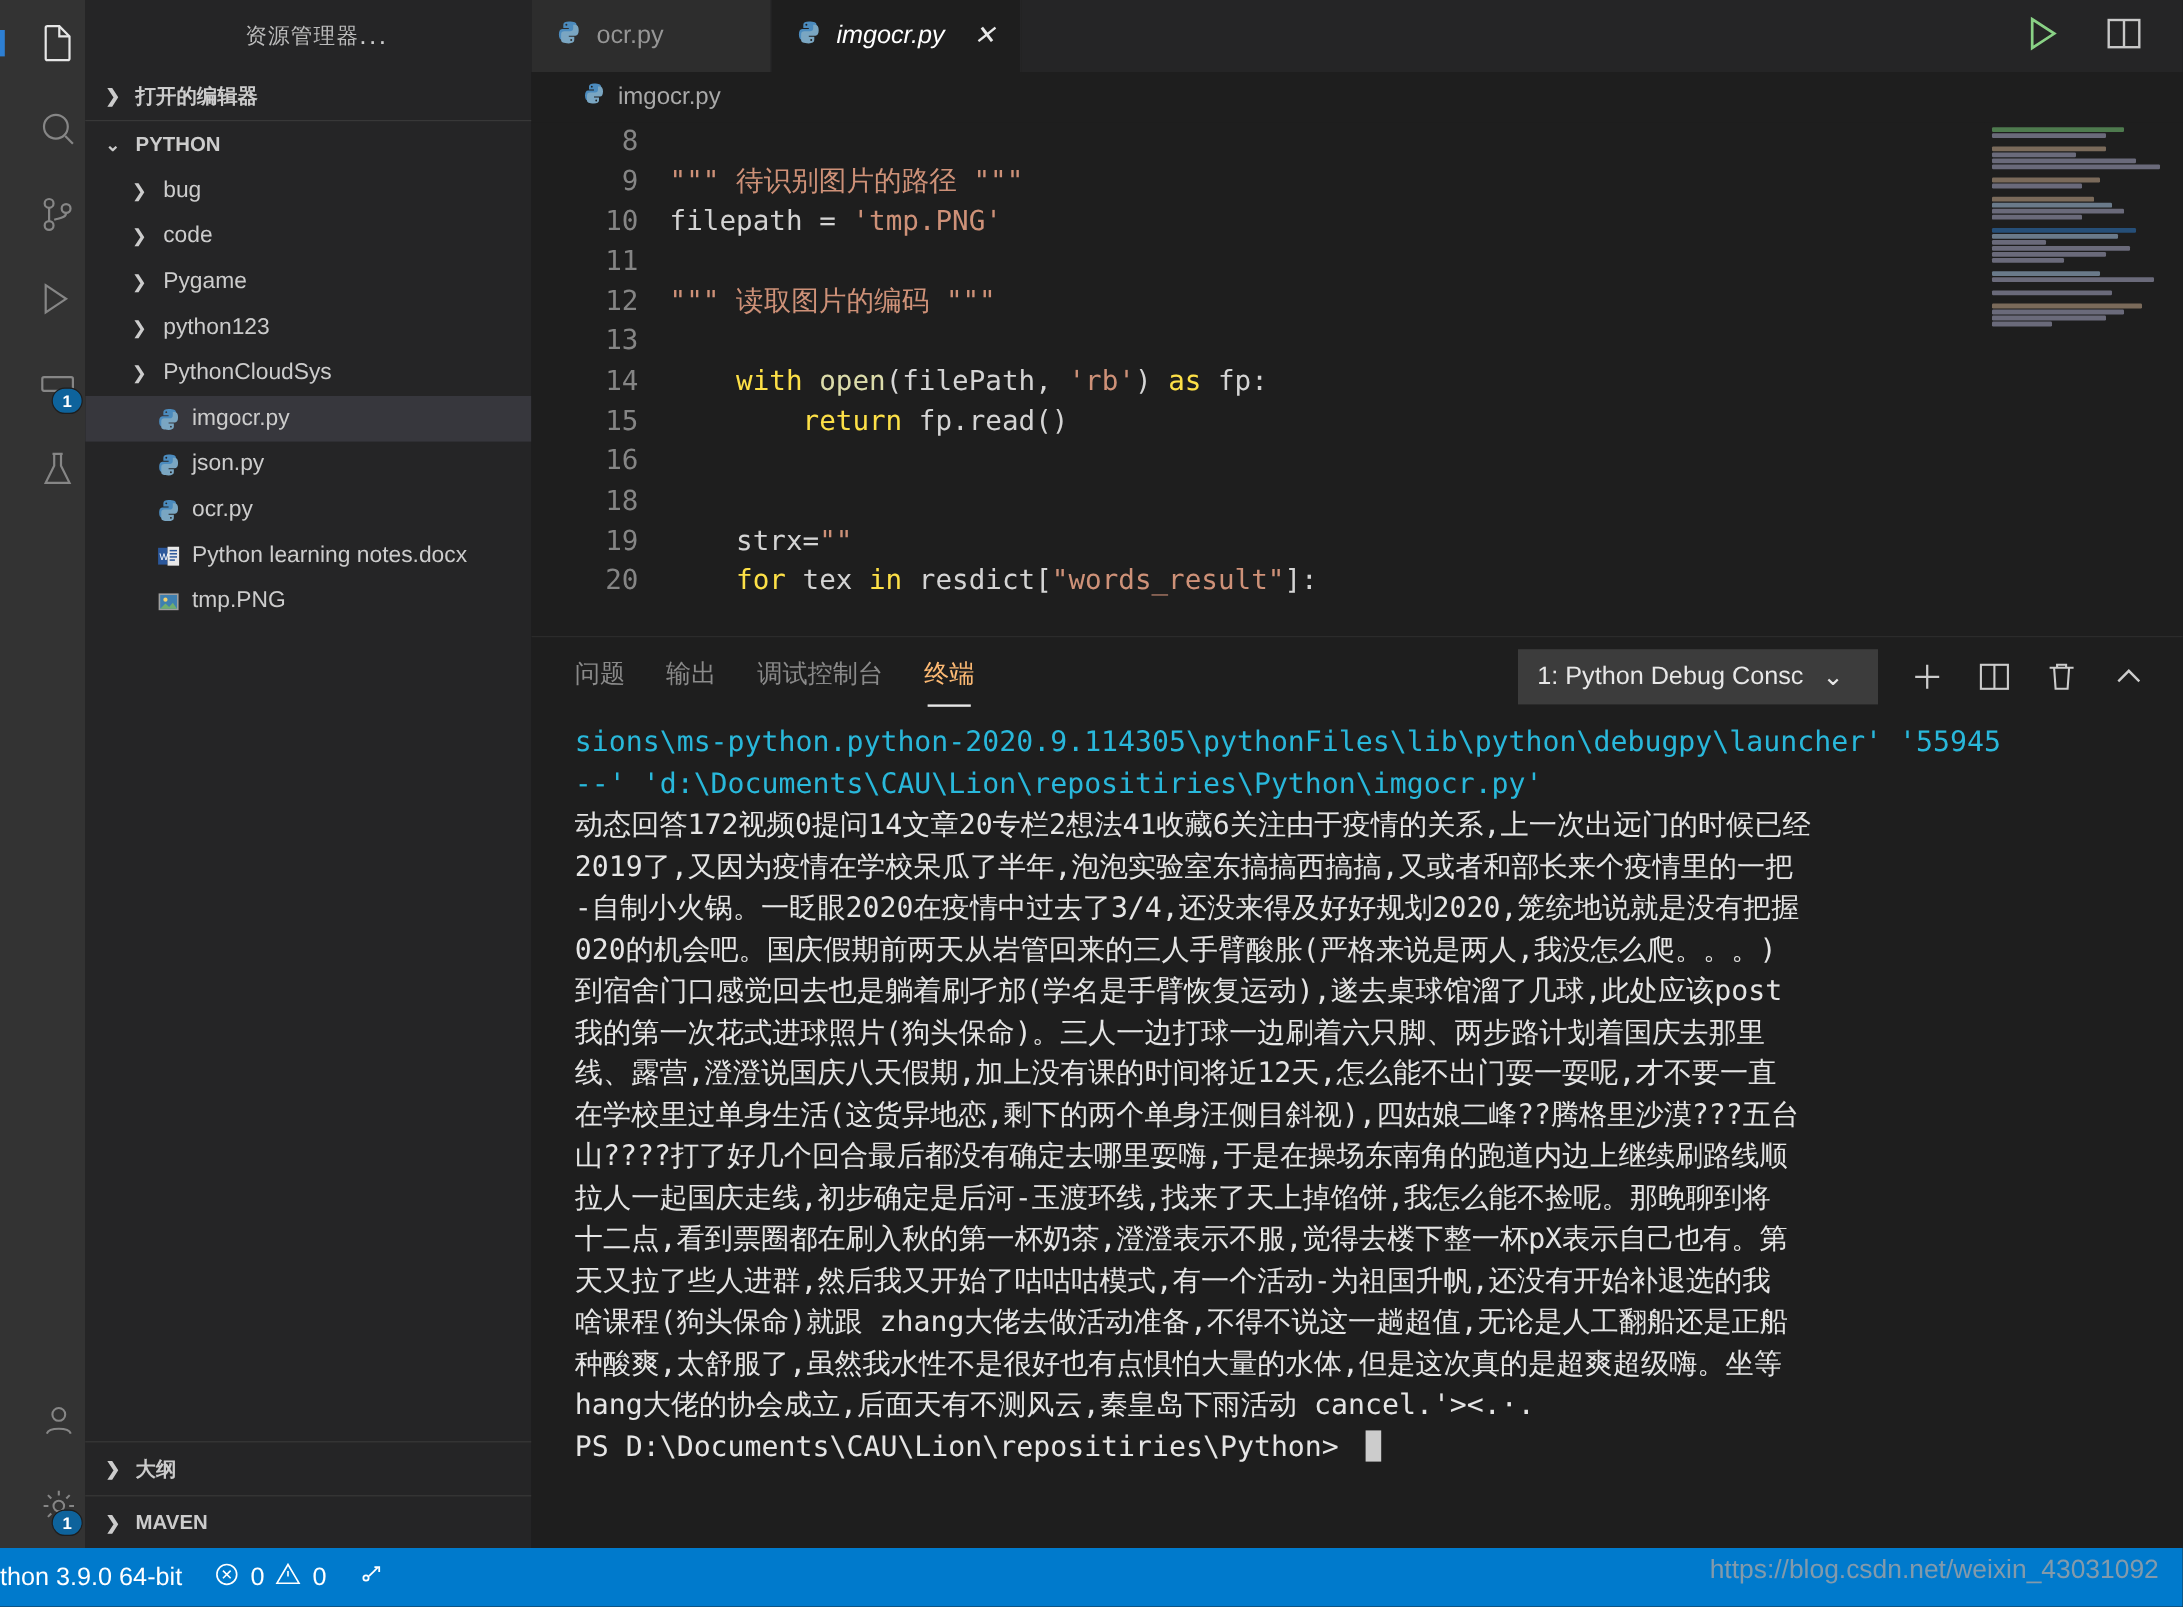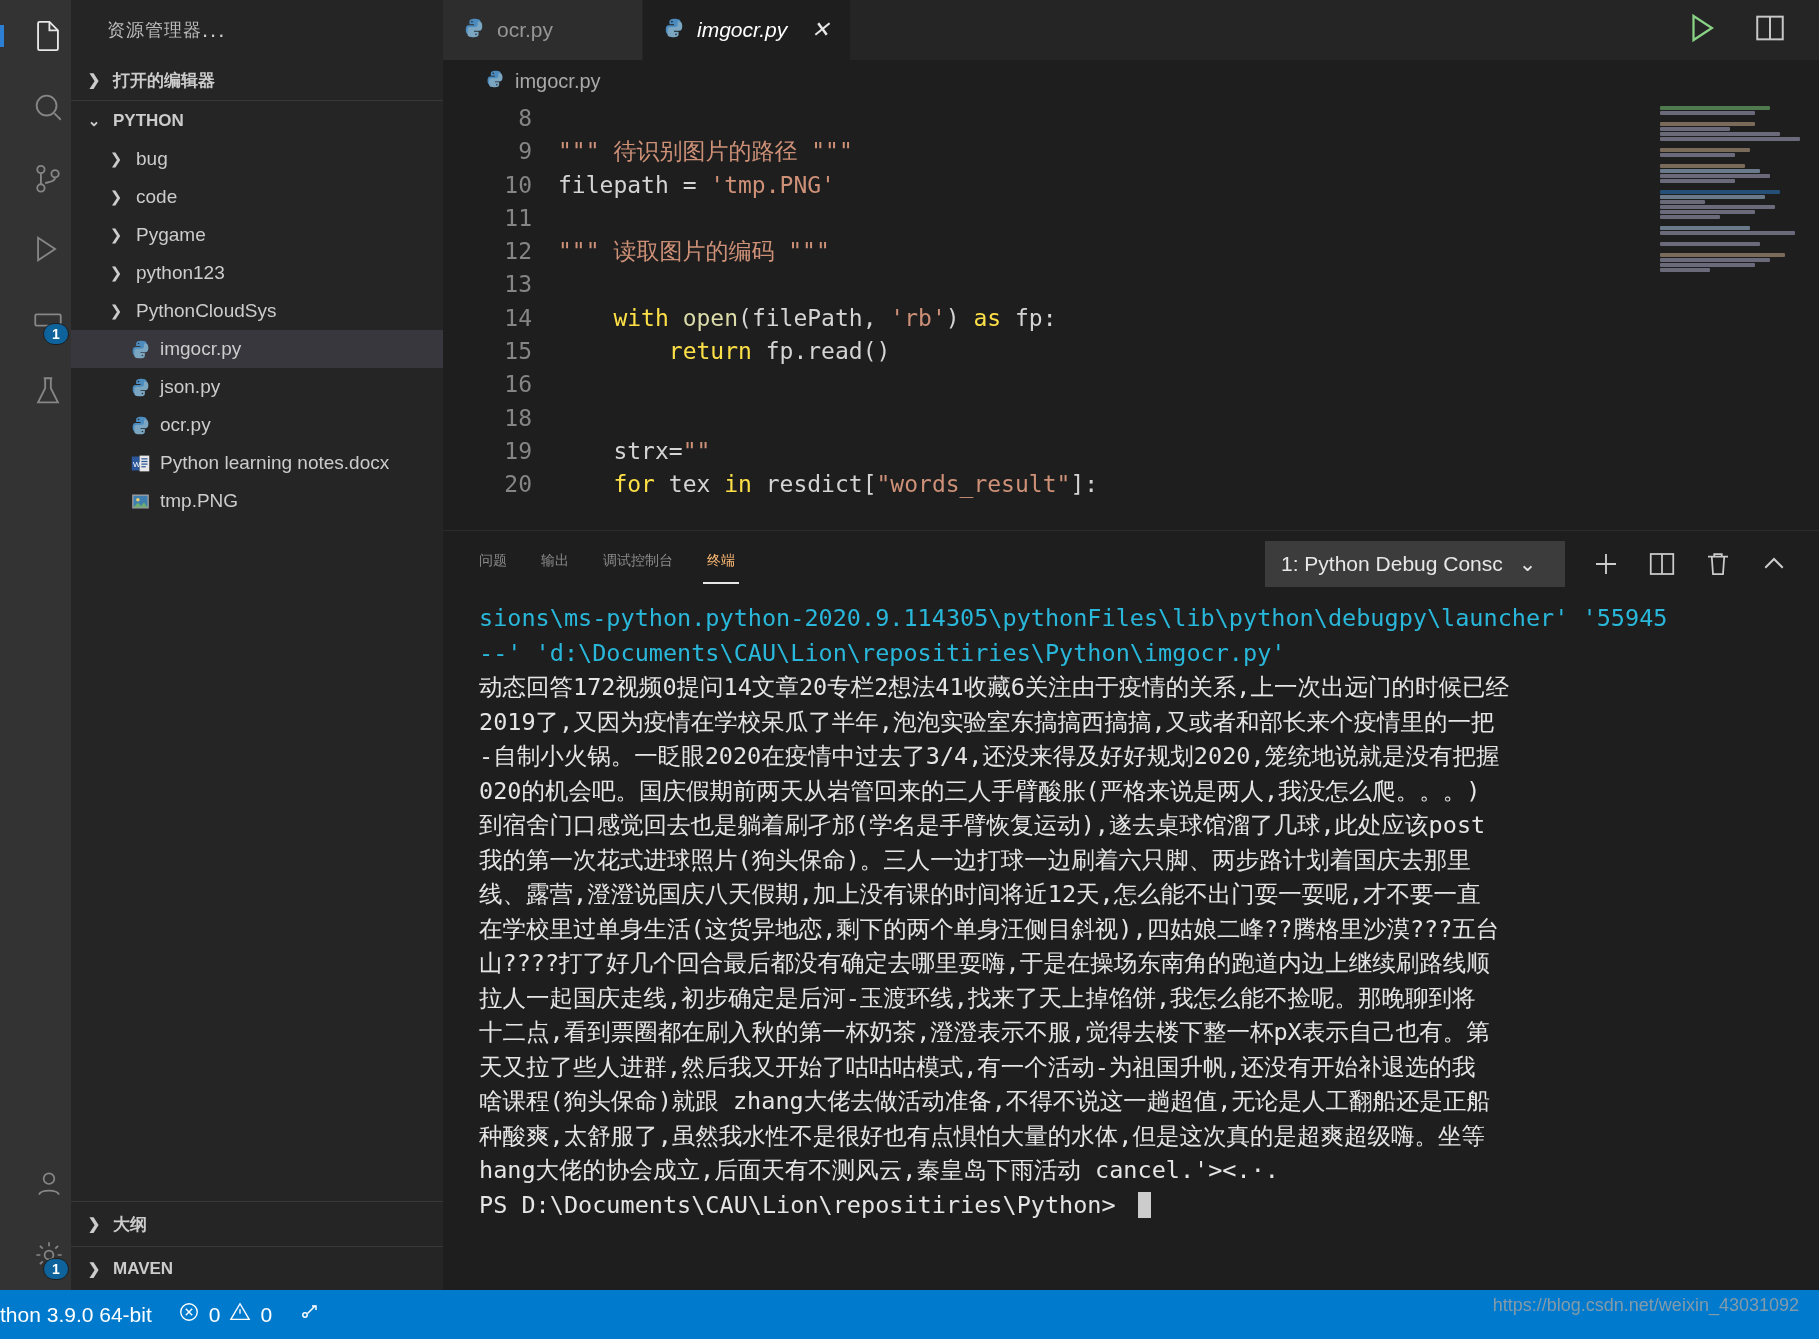--- a/index.html
+++ b/index.html
@@ -37,21 +37,21 @@
   .act-marker {
     position: absolute; left: 0; width: 4px; height: 22px; background: #2d7fd3;
   }
 
   
   .sidebar {
     width: 372px; flex: 0 0 372px; background: #252526;
     display: flex; flex-direction: column; color: #cccccc; min-height: 0;
   }
   .sb-title {
-    height: 60px; display: flex; align-items: center; justify-content: flex-start;
+    height: 60px; display: flex; align-items: center; justify-content: center;
     padding: 0 22px 0 36px; font-size: 18px; color: #bbbbbb; letter-spacing: 1px;
   }
   .sb-dots { font-size: 22px; color: #cccccc; letter-spacing: 2px; line-height: 1; }
   .sb-section {
     height: 40px; display: flex; align-items: center; padding-left: 12px;
     font-size: 17px; font-weight: bold; color: #cccccc; gap: 8px;
   }
   .sb-section.sep { border-top: 1px solid #383838; }
   .chev { width: 22px; text-align: center; font-size: 15px; color: #cccccc; display:inline-block;}
   .tree { flex: 1 1 auto; overflow: hidden; }
@@ -115,21 +115,21 @@
   }
   .mm-row { height: 4px; margin: 0 0 1px 6px; border-radius: 1px; }
   .mm-gap { height: 6px; }
   .mm-hl { background: #264f78; }
 
   
   .panel { height: 760px; flex: 0 0 760px; background: #1e1e1e; display: flex; flex-direction: column;
            border-top: 1px solid #2b2b2b; }
   .panel-head { height: 66px; display: flex; align-items: center; padding-left: 36px; }
   .ptab {
-    font-size: 14px; color: #8a8a8a; margin-right: 34px; position: relative; padding-bottom: 6px;
+    font-size: 21px; color: #8a8a8a; margin-right: 34px; position: relative; padding-bottom: 6px;
   }
   .ptab.active { color: #fdba74; }
   .ptab.active::after {
     content: ""; position: absolute; left: 50%; transform: translateX(-50%);
     bottom: -8px; width: 36px; height: 2px; background: #e7e7e7;
   }
   .panel-right { margin-left: auto; display: flex; align-items: center; gap: 26px; padding-right: 30px; }
   .term-select {
     background: #3c3c3c; color: #e7e7e7; font-size: 21px; height: 46px;
     display: flex; align-items: center; gap: 16px; padding: 0 16px; min-width: 300px;
@@ -149,21 +149,21 @@
 
   
   .statusbar {
     height: 49px; flex: 0 0 49px; background: #007acc; color: #ffffff;
     display: flex; align-items: center; font-size: 21px; position: relative;
   }
   .st-left { display: flex; align-items: center; gap: 26px; padding-left: 0; }
   .st-right { margin-left: auto; display: flex; align-items: center; gap: 32px; padding-right: 16px; }
   .st-item { display: flex; align-items: center; gap: 9px; white-space: nowrap; }
   .watermark {
-    position: absolute; right: 20px; top: -14px; font-size: 18px; color: #9aa0a6;
+    position: absolute; right: 20px; top: -14px; font-size: 22px; color: #9aa0a6;
     opacity: .85; font-family: "Liberation Sans", sans-serif;
   }
   .wm-wrap { position: absolute; right: 0; bottom: 30px; pointer-events: none; }
 </style>
 </head>
 <body>
 
 <div id="app">
   <div class="body-row">
 

